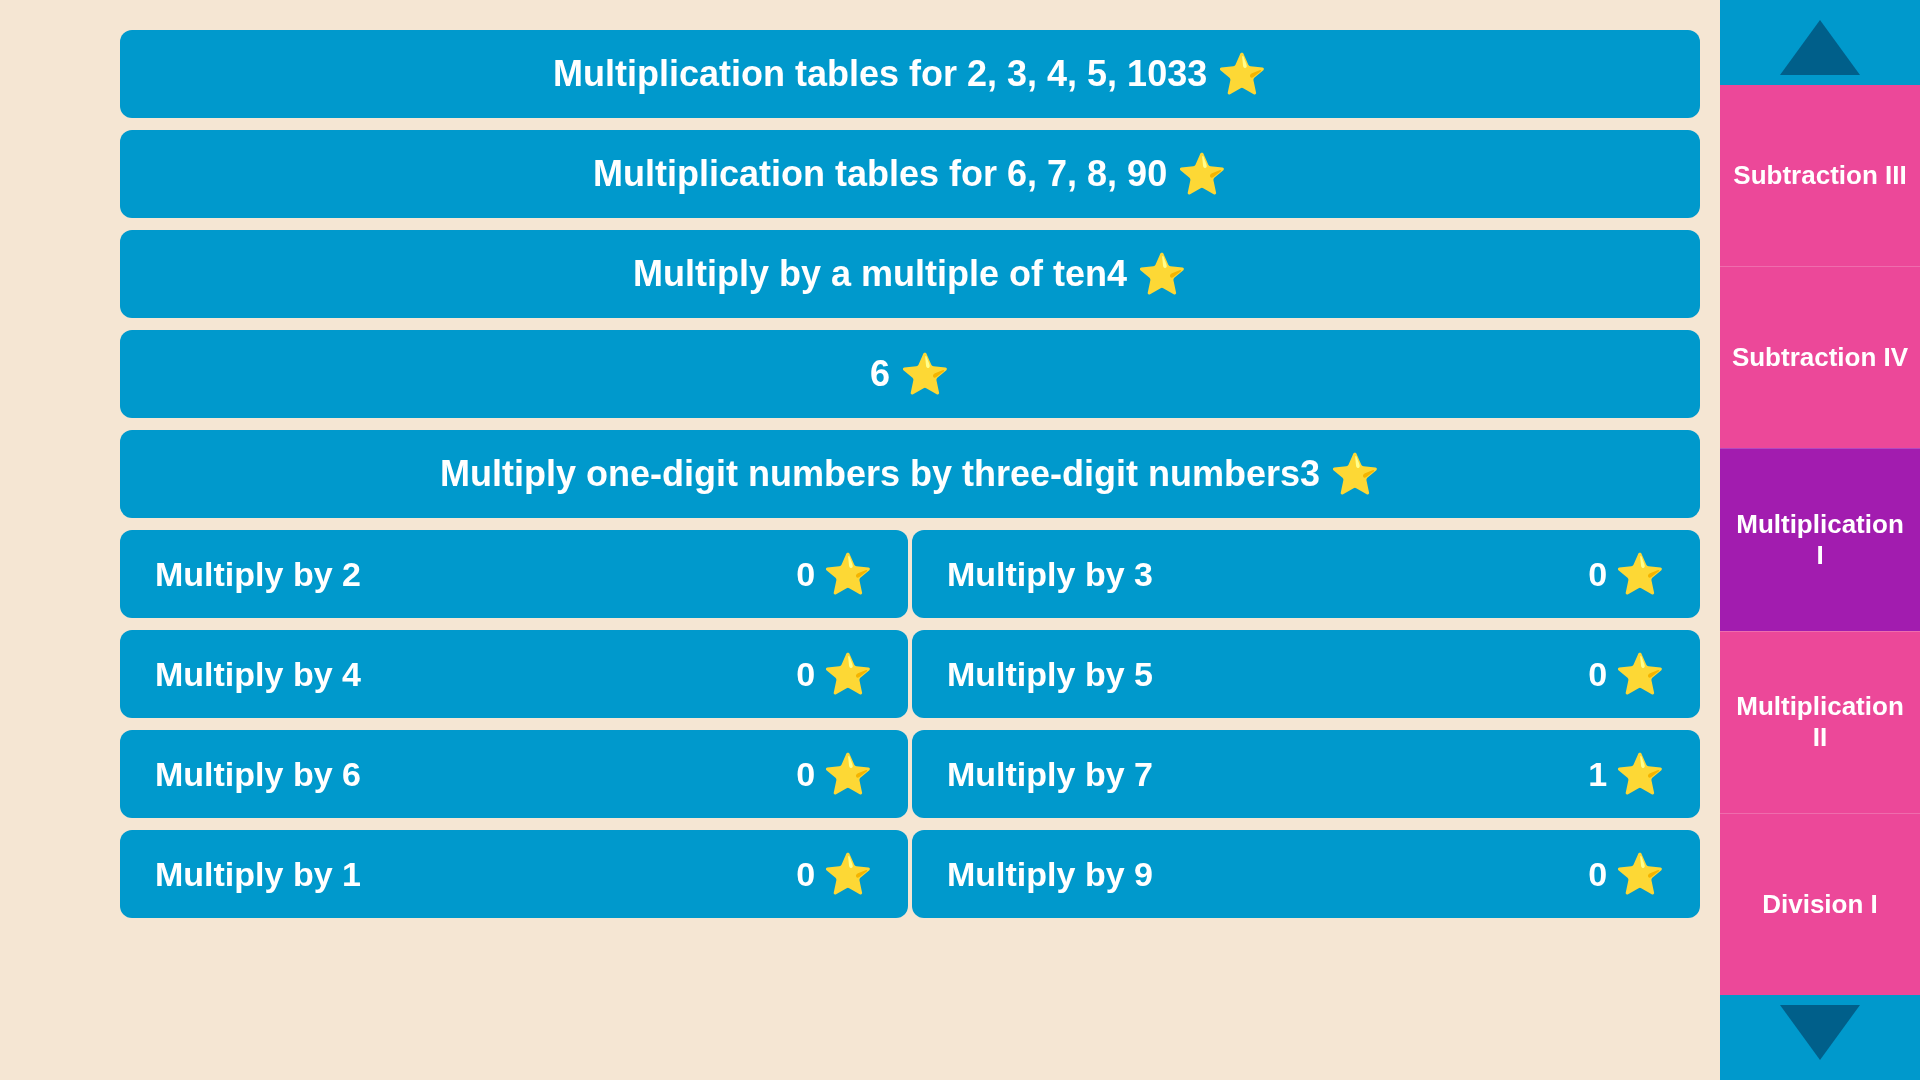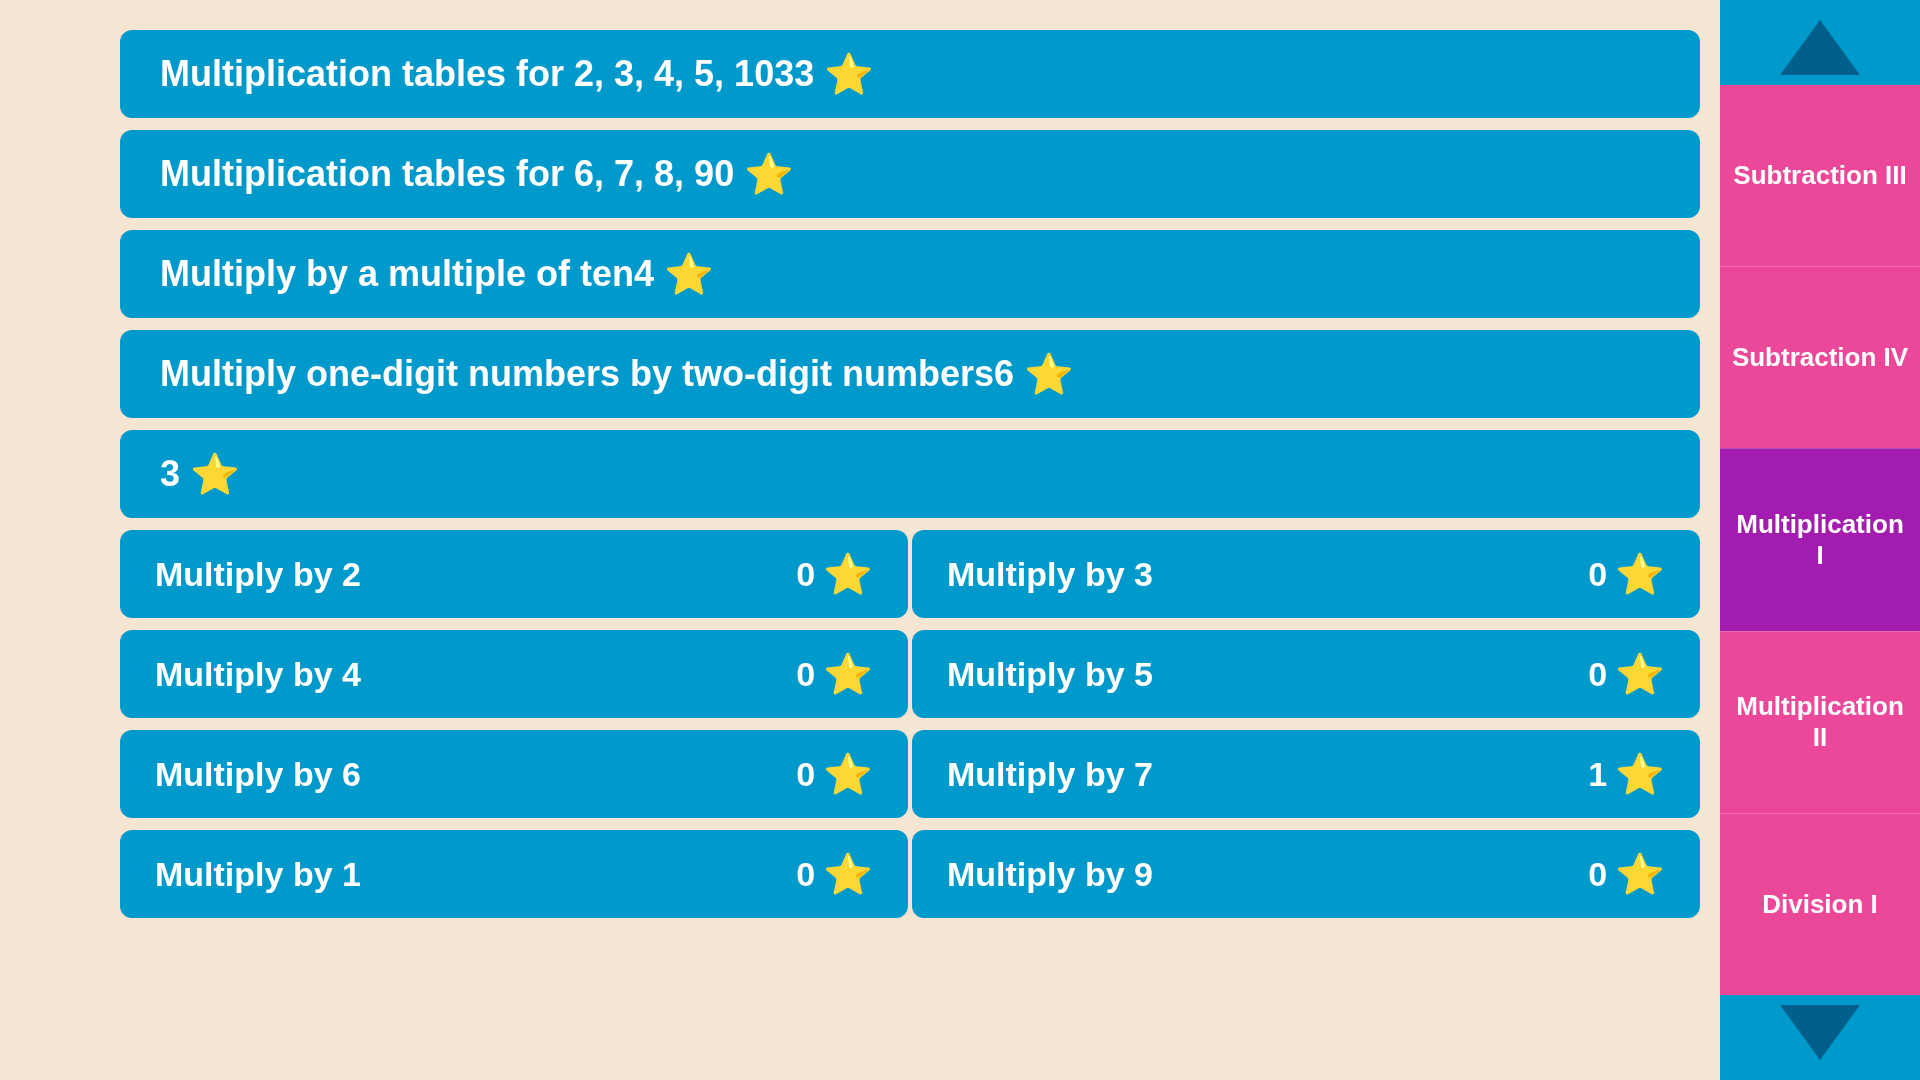--- a/index.html
+++ b/index.html
@@ -18,21 +18,21 @@
       display: flex;
       flex-direction: column;
       gap: 12px;
     }
 
     .full-row-btn {
       background-color: #0099cc;
       border-radius: 12px;
       display: flex;
       align-items: center;
-      justify-content: flex-start;
+      justify-content: center;
       padding: 0 40px;
       height: 88px;
       cursor: pointer;
       border: none;
       width: 100%;
     }
 
     .full-row-btn .btn-label {
       color: white;
       font-size: 36px;
@@ -174,27 +174,27 @@
       </span>
     </button>
     <button class="full-row-btn">
       <span class="btn-label">Multiply by a multiple of ten</span>
       <span class="star-group">
         <span class="star-count">4</span>
         <span class="star-icon">⭐</span>
       </span>
     </button>
     <button class="full-row-btn">
-      <span class="btn-label">Multiply one-digit numbers by two-digit numbers</span>
       <span class="star-group">
         <span class="star-count">6</span>
         <span class="star-icon">⭐</span>
       </span>
     </button>
     <button class="full-row-btn">
+      <span class="btn-label">Multiply one-digit numbers by three-digit numbers</span>
       <span class="star-group">
         <span class="star-count">3</span>
         <span class="star-icon">⭐</span>
       </span>
     </button>
     <div class="half-row-container">
       <button class="half-row-btn">
         <span class="btn-label">Multiply by 2</span>
         <span class="star-group">
           <span class="star-count">0</span>

